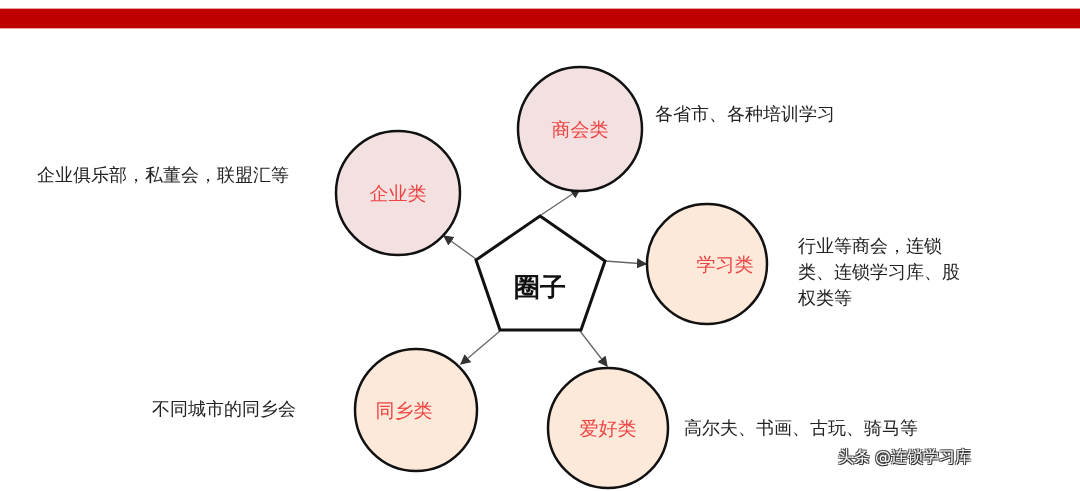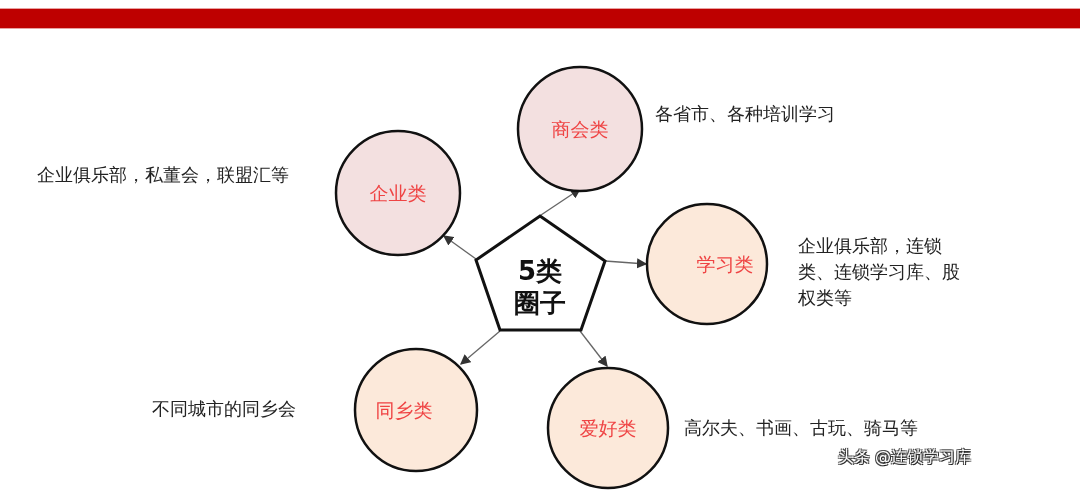--- a/index.html
+++ b/index.html
@@ -37,33 +37,32 @@
   <polygon points="540,216 605,261 581,330 500,330 476,260" fill="#ffffff" stroke="#111" stroke-width="3"></polygon>
 
   <circle cx="580" cy="129" r="62" fill="#F3E0E0" stroke="#111" stroke-width="2.5"></circle>
   <circle cx="398" cy="193" r="62" fill="#F3E0E0" stroke="#111" stroke-width="2.5"></circle>
   <circle cx="707" cy="264" r="60" fill="#FCE9DA" stroke="#111" stroke-width="2.5"></circle>
   <circle cx="416" cy="410" r="61" fill="#FCE9DA" stroke="#111" stroke-width="2.5"></circle>
   <circle cx="608" cy="428" r="60" fill="#FCE9DA" stroke="#111" stroke-width="2.5"></circle>
 </svg>
 
 <div class="center-label" style="left:540px; top:287px;">
-  <div>5类</div>
   <div>圈子</div>
 </div>
 
 <div class="circle-label" style="left:580px; top:129px;">商会类</div>
 <div class="circle-label" style="left:398px; top:193px;">企业类</div>
 <div class="circle-label" style="left:707px; top:264px;padding-left:36px;">学习类</div>
 <div class="circle-label" style="left:404px; top:410px;">同乡类</div>
 <div class="circle-label" style="left:608px; top:428px;">爱好类</div>
 
 <div class="desc" style="left:655px; top:101px;">各省市、各种培训学习</div>
 <div class="desc" style="left:37px; top:162px;">企业俱乐部，私董会，联盟汇等</div>
 <div class="desc" style="left:798px; top:233px;">
-  <div>企业俱乐部，连锁</div>
+  <div>行业等商会，连锁</div>
   <div>类、连锁学习库、股</div>
   <div>权类等</div>
 </div>
 <div class="desc" style="left:152px; top:396px;">不同城市的同乡会</div>
 <div class="desc" style="left:684px; top:415px;">高尔夫、书画、古玩、骑马等</div>
 
 <div class="watermark">头条 @连锁学习库</div>
 
 </body></html>

